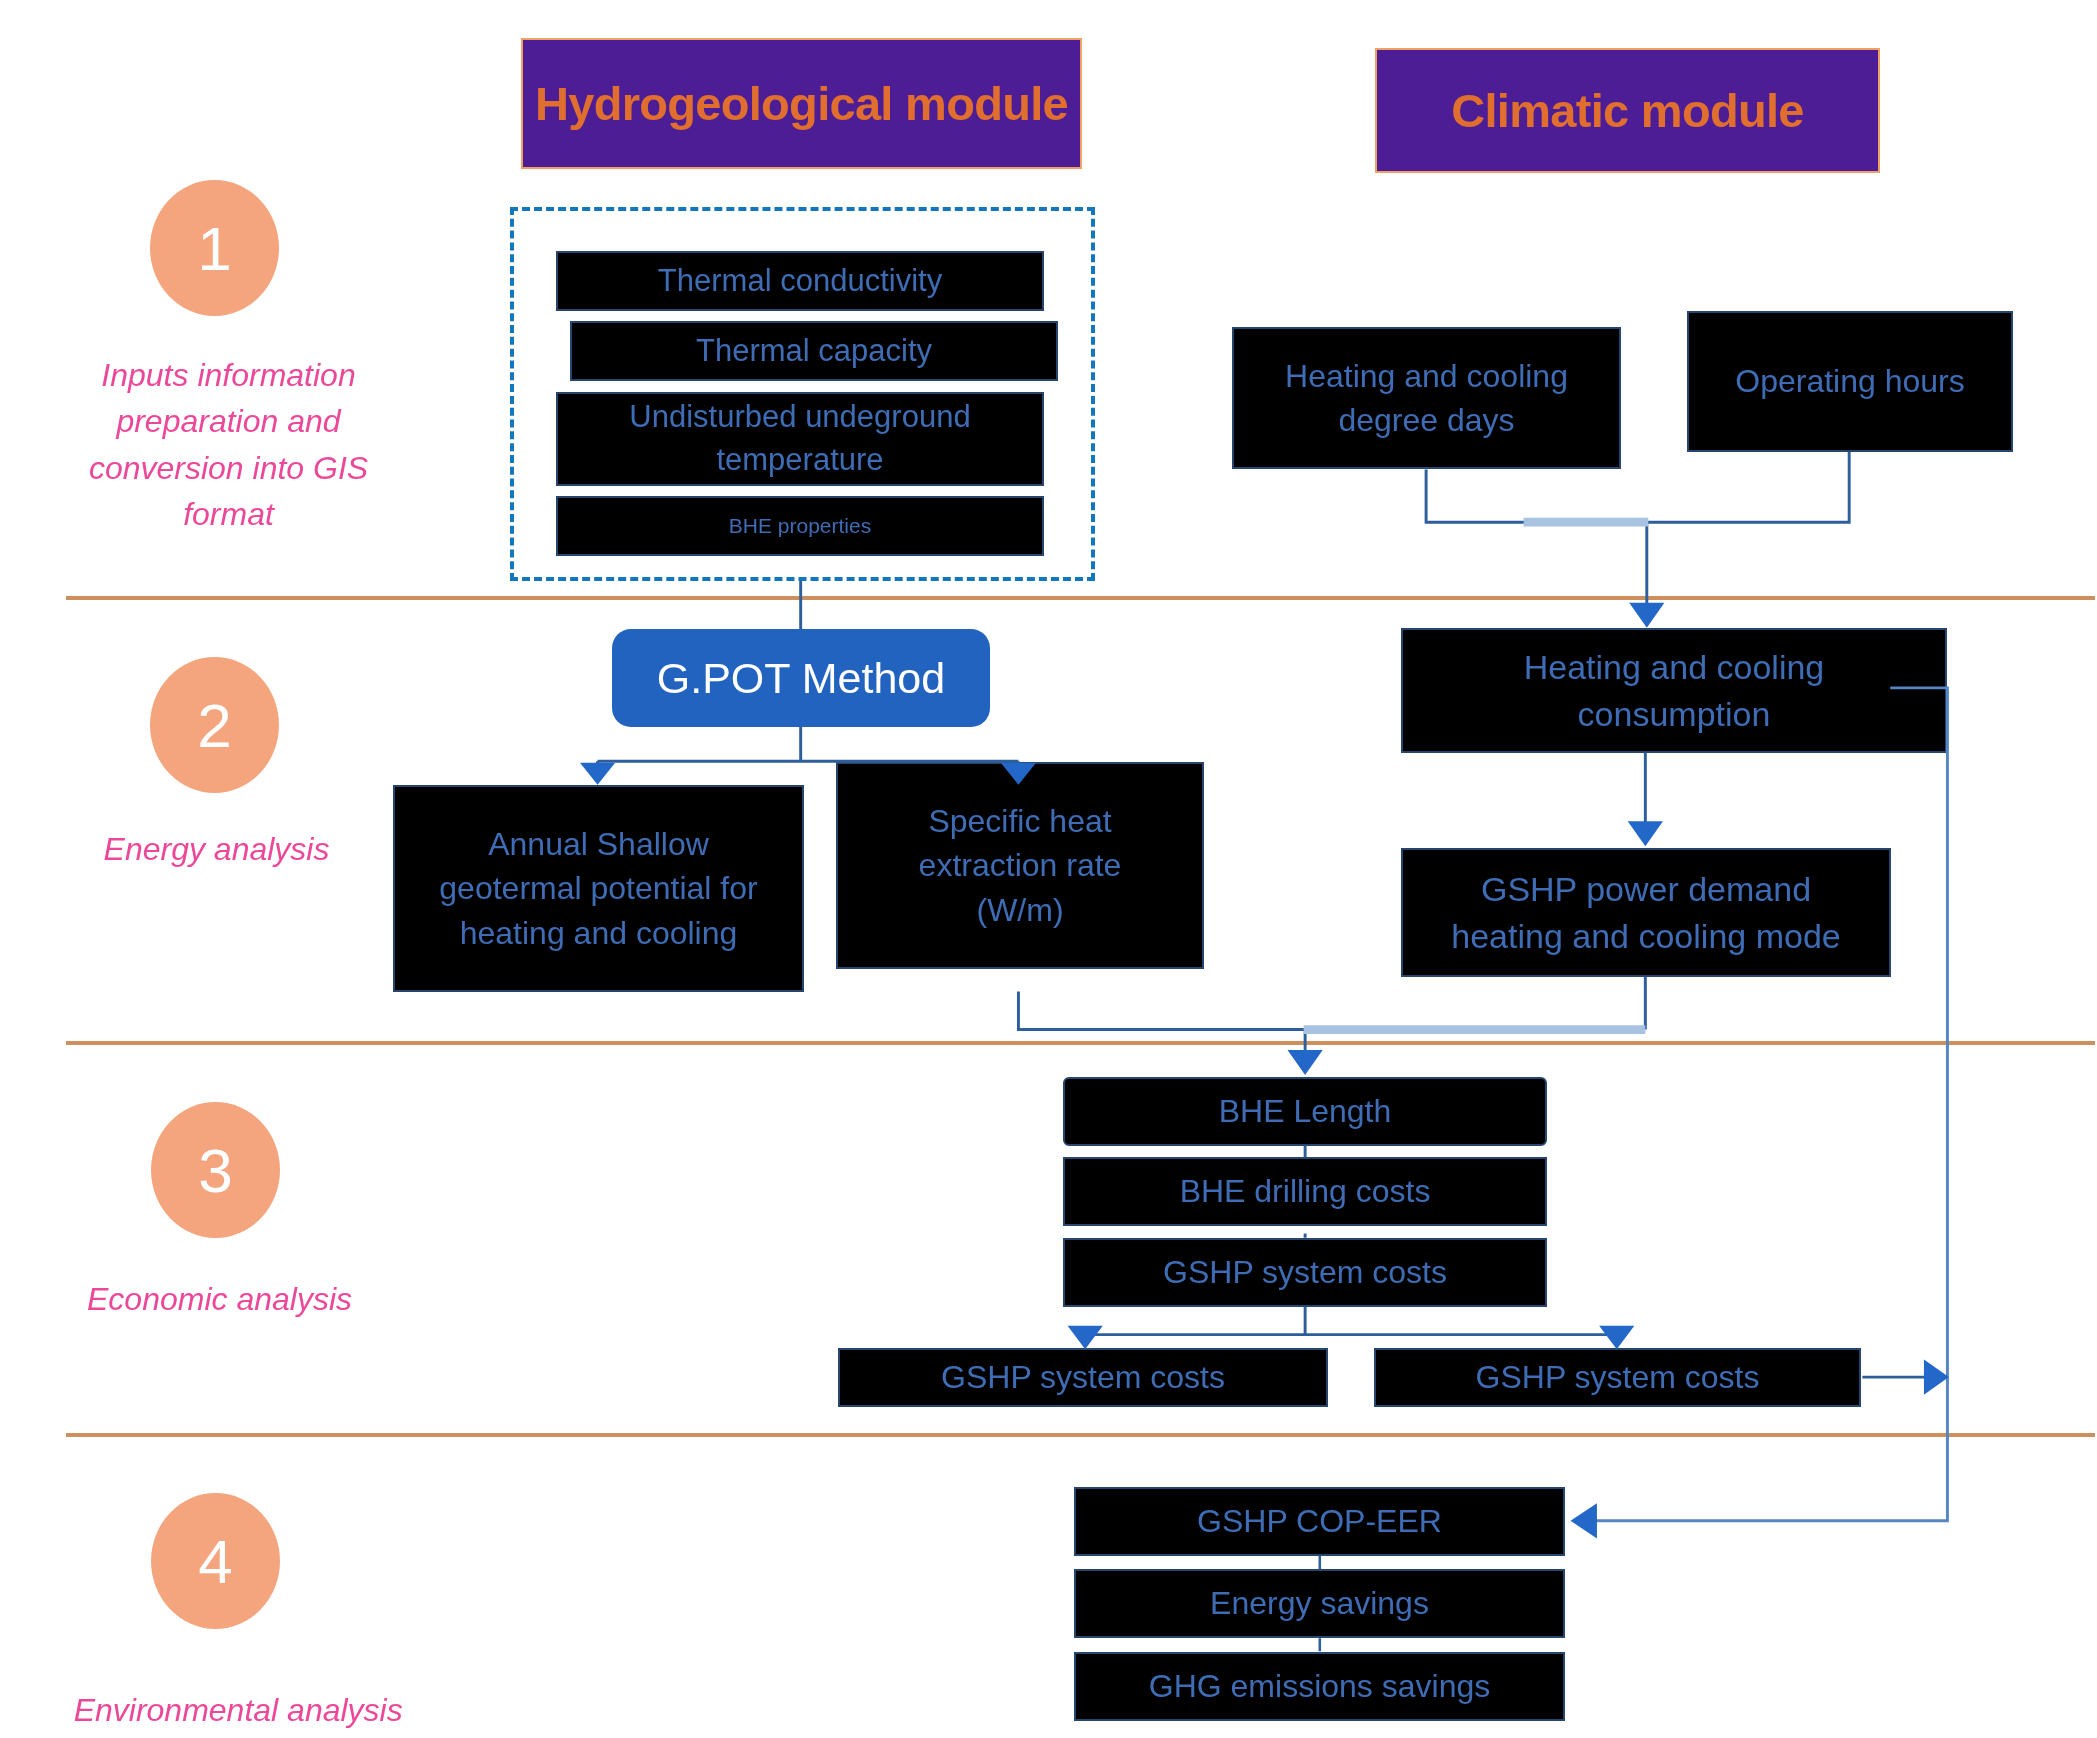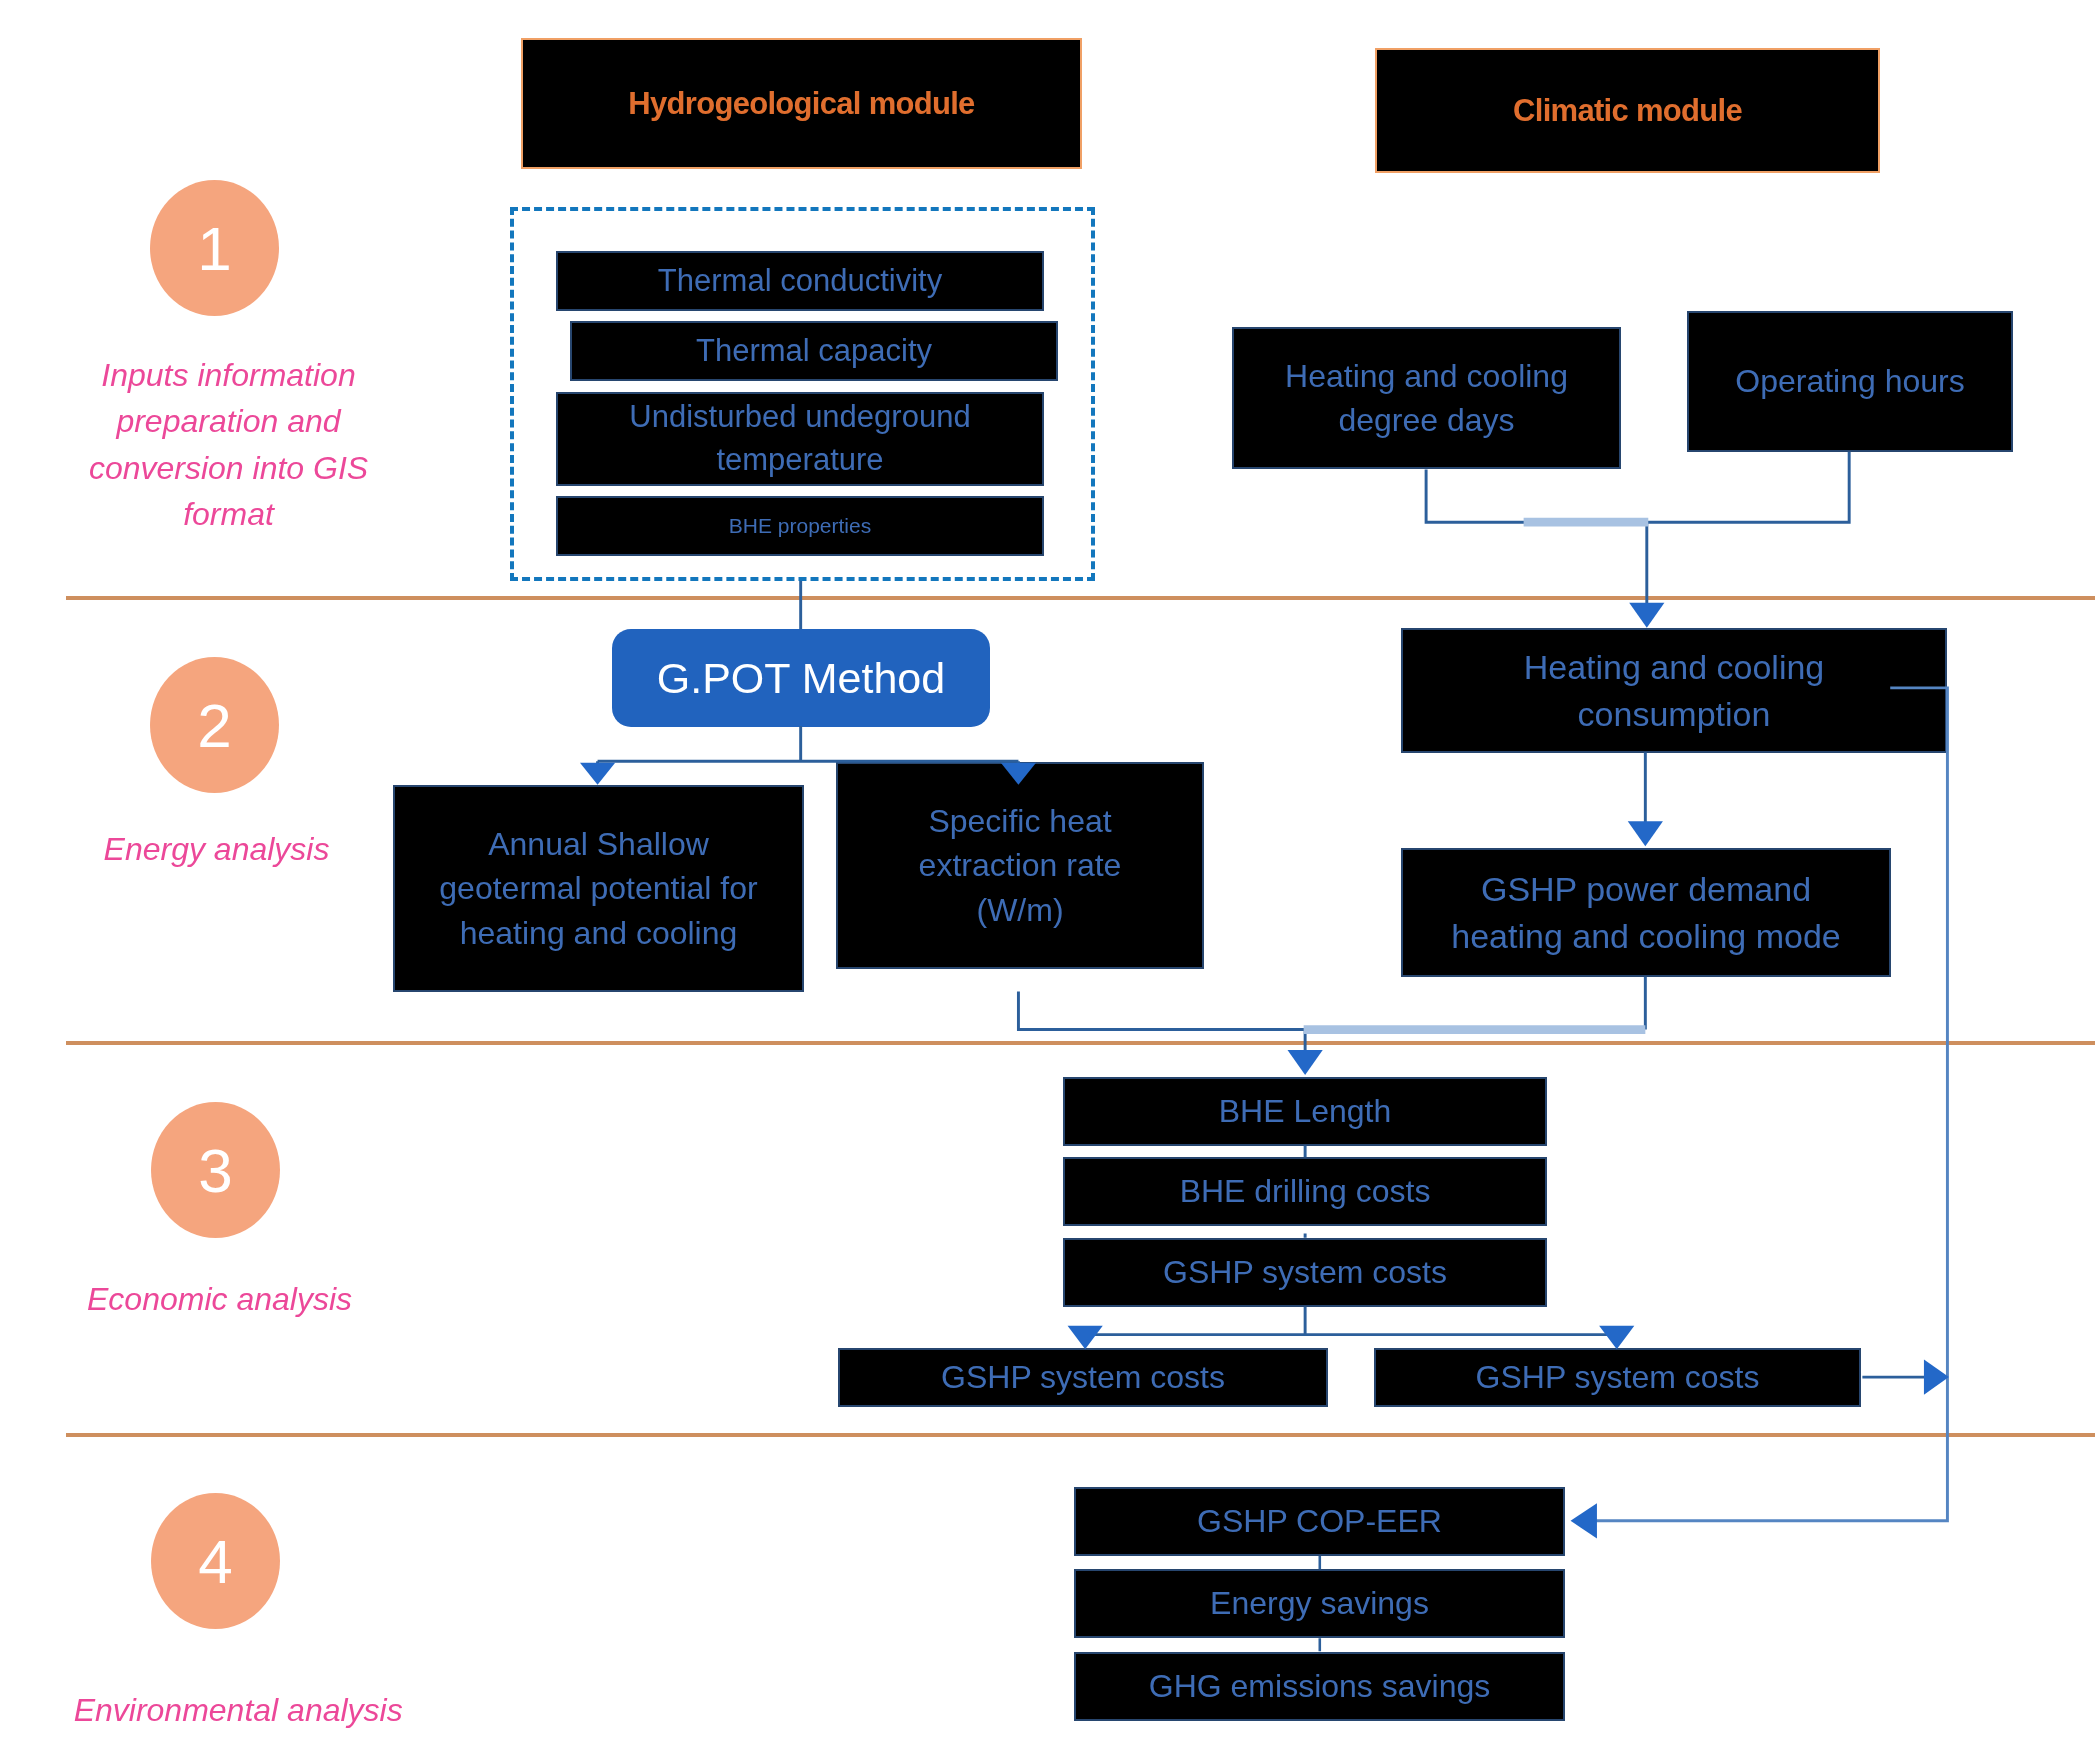--- a/index.html
+++ b/index.html
@@ -7,22 +7,22 @@
     position:relative;width:2097px;height:1738px;background:#ffffff;
     font-family:"Liberation Sans",sans-serif;overflow:hidden;
   }
   .box{
     position:absolute;display:flex;align-items:center;justify-content:center;
     text-align:center;background:#000000;border:2.9px solid #27466F;
     color:#3E6CB5;font-size:32px;line-height:1.38;box-sizing:border-box;
   }
   .module-header{
     position:absolute;display:flex;align-items:center;justify-content:center;
-    border:2.2px solid #F0A065;background:#000000;color:#E06E2E;
-    font-size:31px;font-weight:bold;letter-spacing:-0.7px;box-sizing:border-box;
+    border:2.2px solid #F0A065;background:#4c1d95;color:#E06E2E;
+    font-size:47px;font-weight:bold;letter-spacing:-0.7px;box-sizing:border-box;
   }
   .dashed-frame{
     position:absolute;border:4.4px dashed #1377BD;box-sizing:border-box;background:transparent;
   }
   .gpot{
     position:absolute;display:flex;align-items:center;justify-content:center;
     background:#2163BE;border-radius:19px;color:#ffffff;font-size:43px;
     box-sizing:border-box;
   }
   .phase-circle{
@@ -147,21 +147,21 @@
     <div class="box" style="left:836px;top:762px;width:368px;height:207px;padding:0 80px;">
       <span>Specific heat extraction rate (W/m)</span>
     </div>
     <div class="box" style="left:1401px;top:628px;width:546px;height:125px;font-size:34px;padding:0 59px;">
       <span>Heating and cooling consumption</span>
     </div>
     <div class="box" style="left:1401px;top:848px;width:490px;height:129px;font-size:34px;padding:0 22px;">
       <span>GSHP power demand heating and cooling mode</span>
     </div>
 
-    <div class="box" style="left:1063px;top:1077px;width:484px;height:69px;">
+    <div class="box" style="left:1063px;top:1077px;width:484px;height:69px;border-radius:6px;">
       <span>BHE Length</span>
     </div>
     <div class="box" style="left:1063px;top:1157px;width:484px;height:69px;">
       <span>BHE drilling costs</span>
     </div>
     <div class="box" style="left:1063px;top:1238px;width:484px;height:69px;">
       <span>GSHP system costs</span>
     </div>
     <div class="box" style="left:838px;top:1348px;width:490px;height:59px;">
       <span>GSHP system costs</span>

